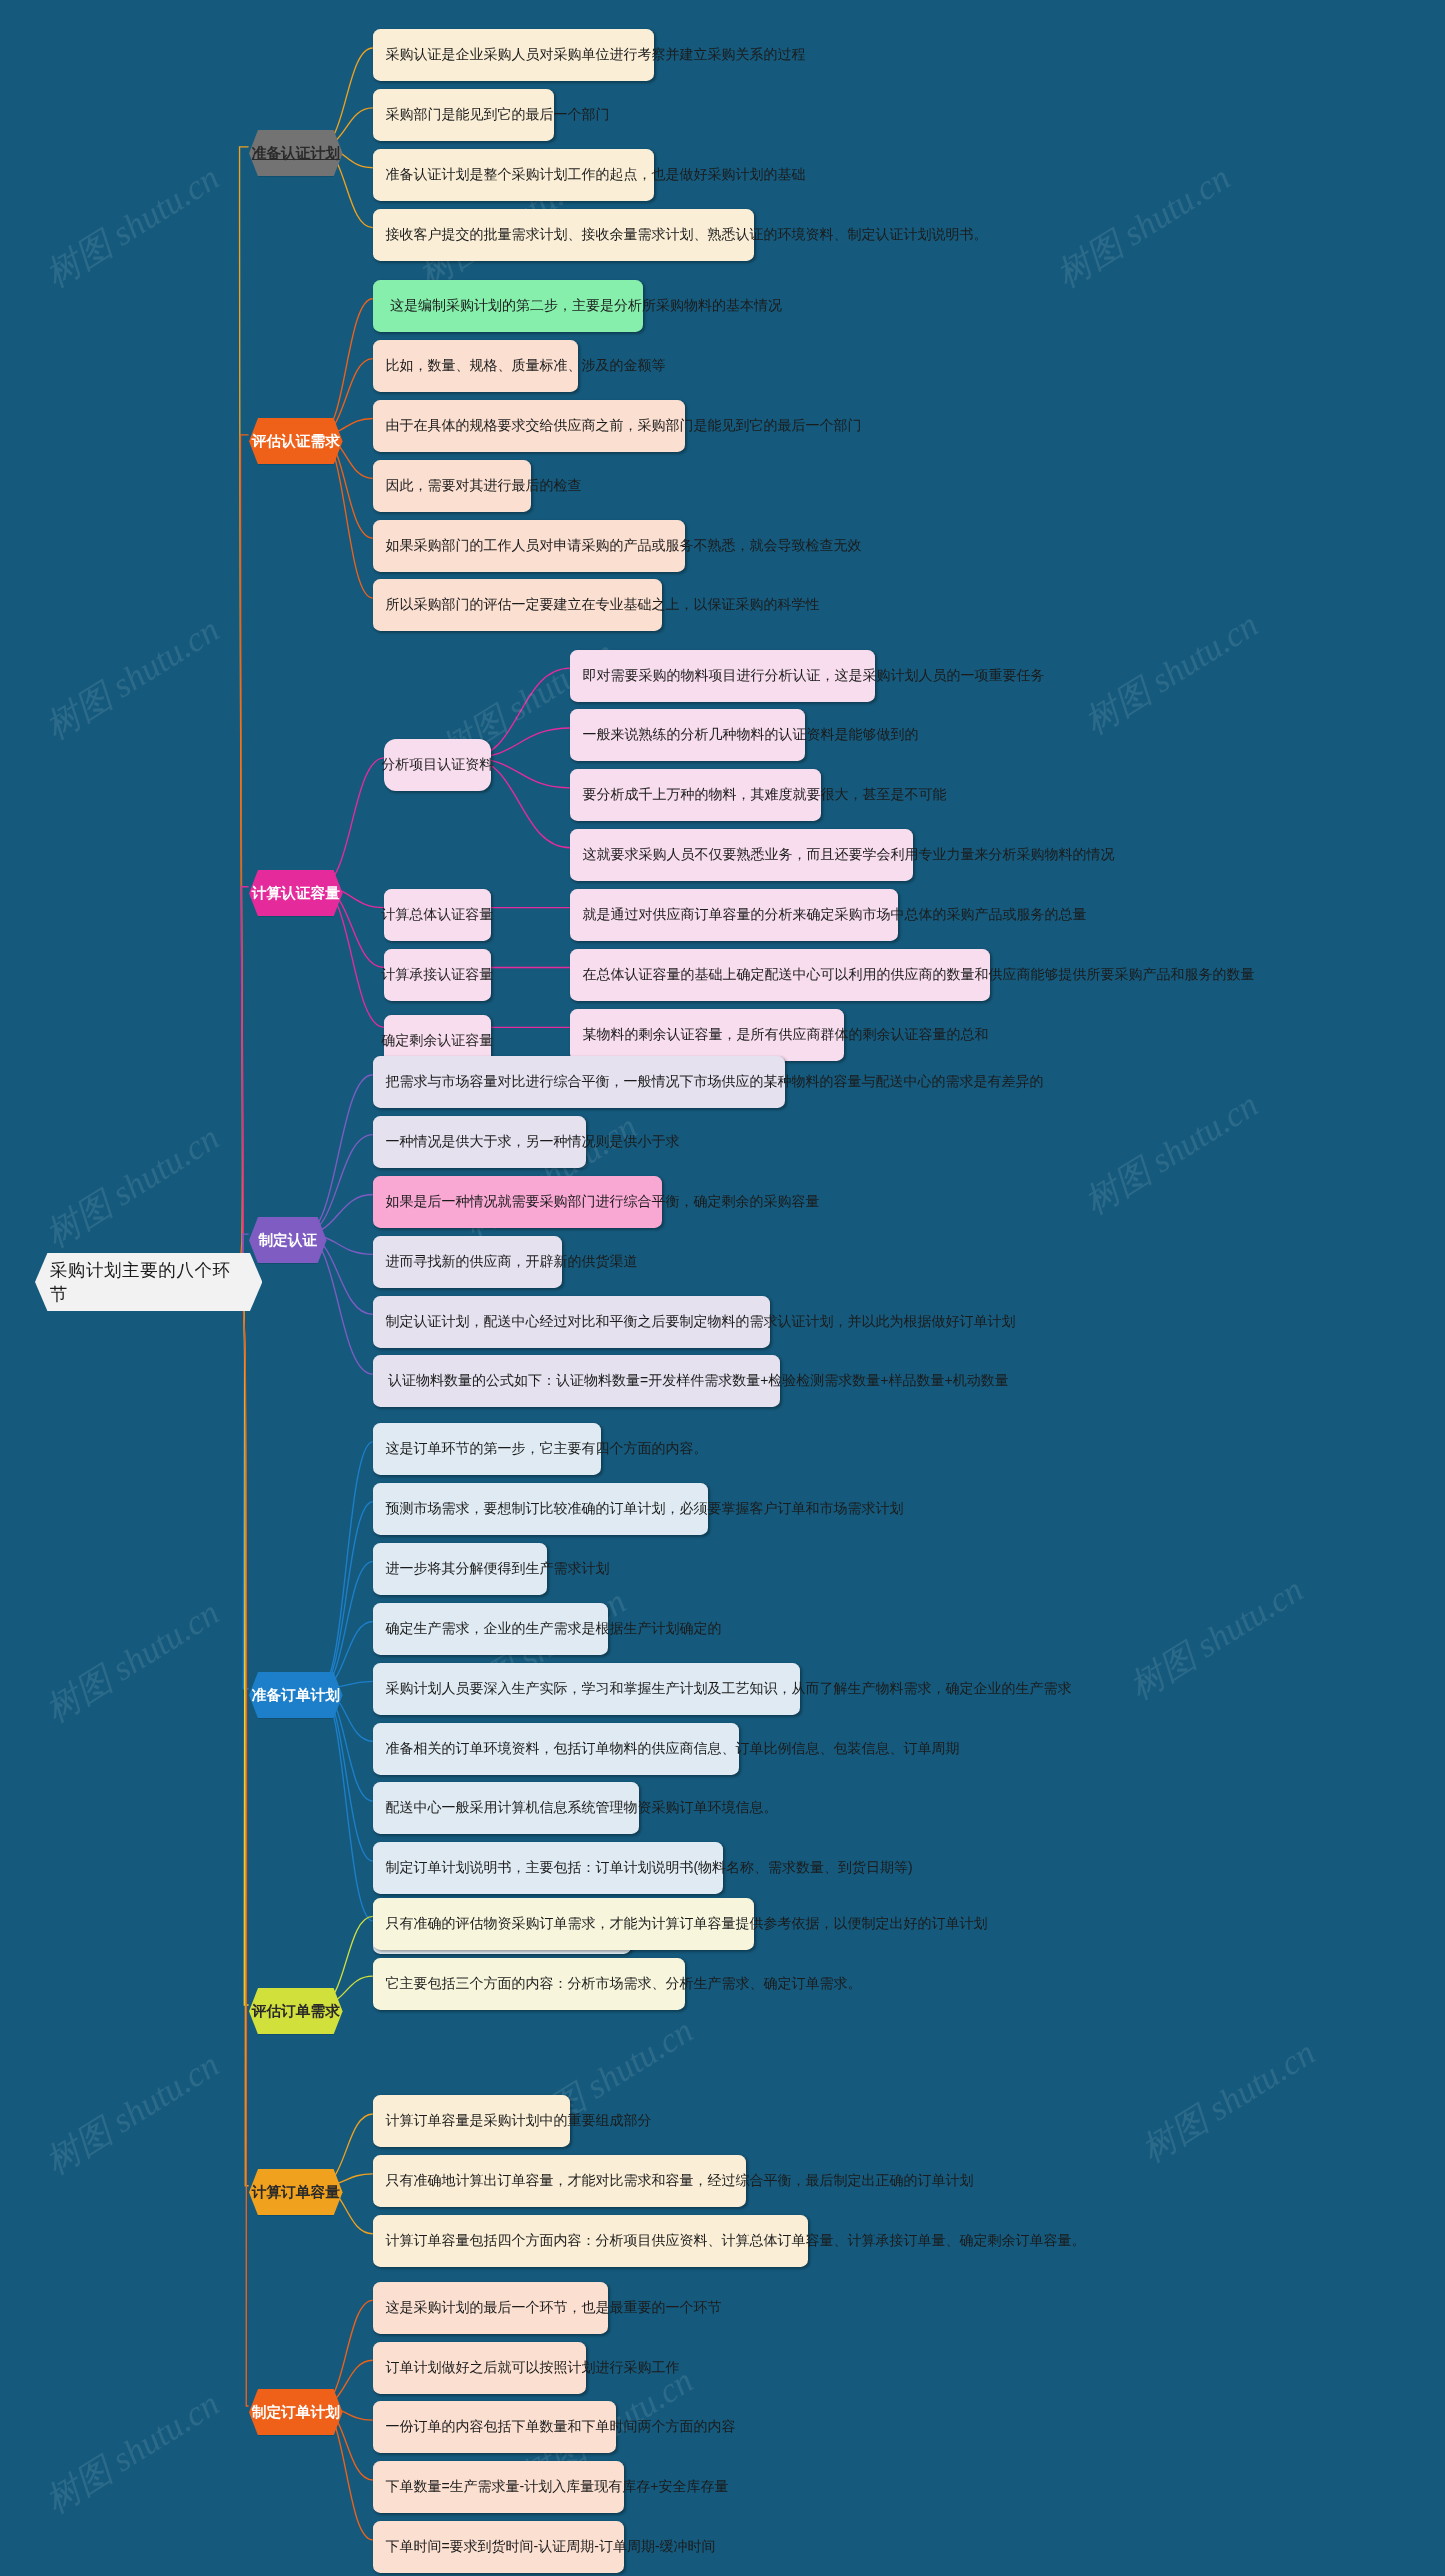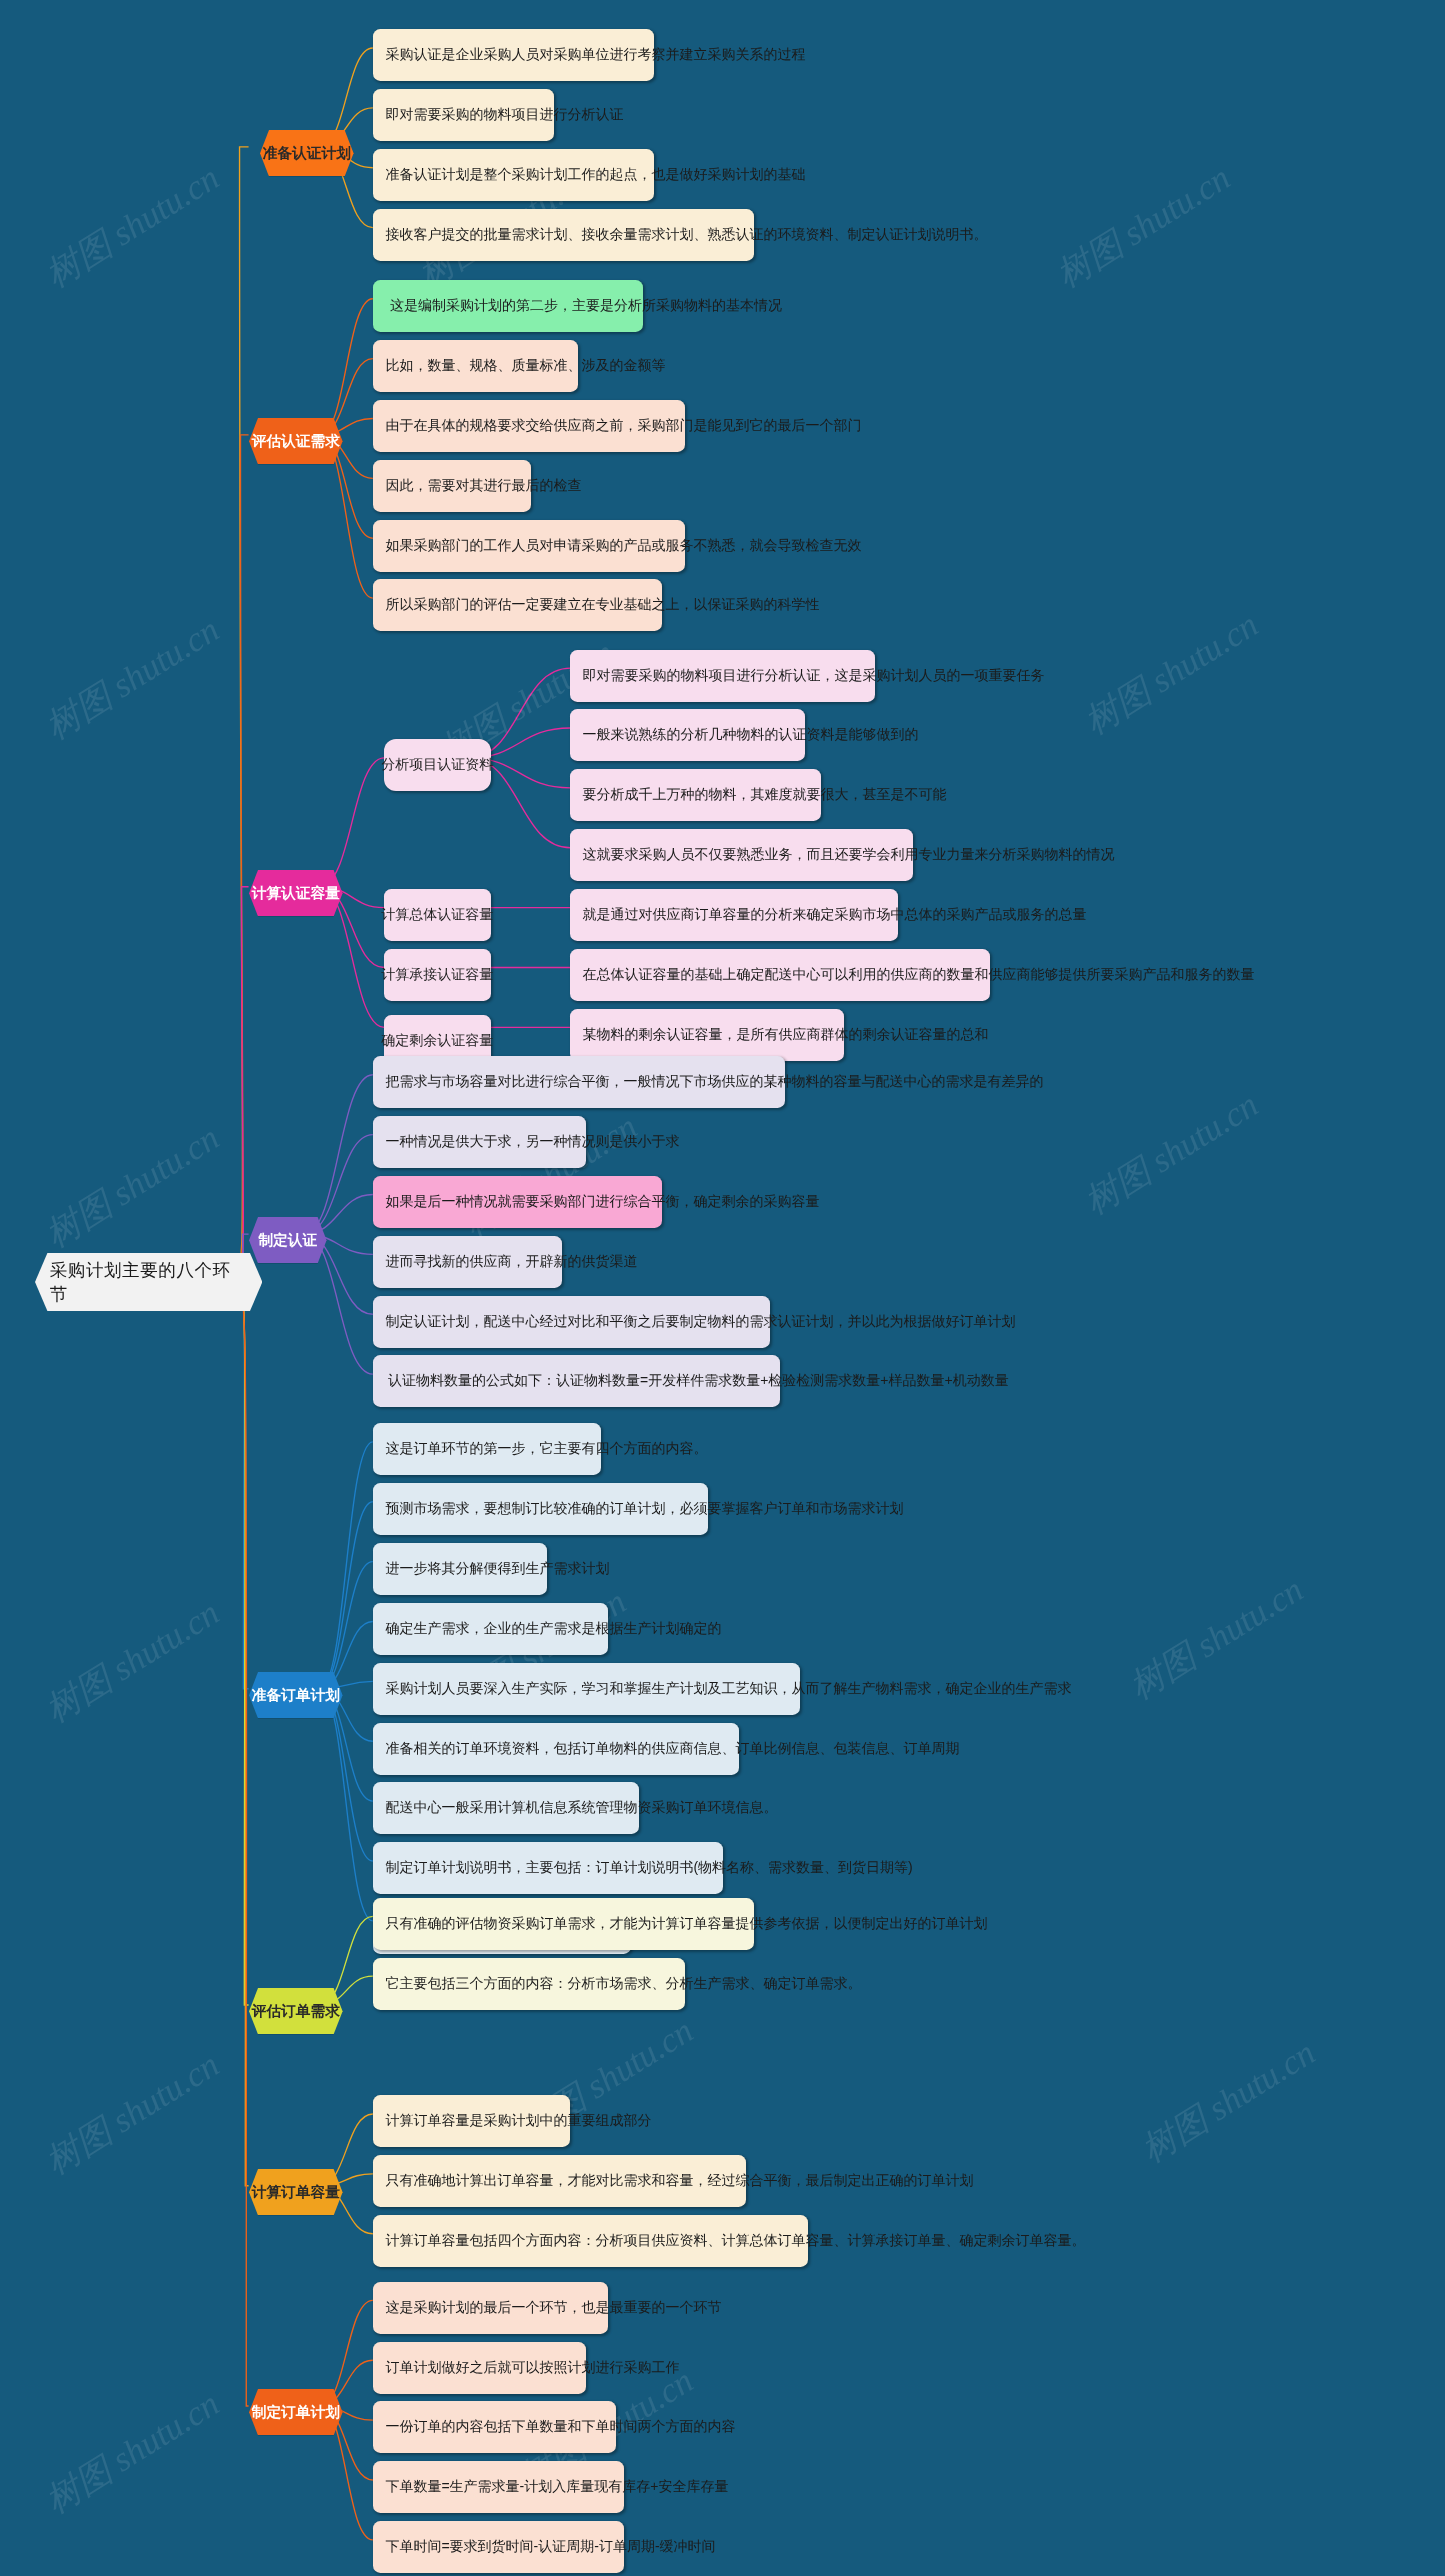--- a/index.html
+++ b/index.html
@@ -121,24 +121,24 @@
       <div class="wm" style="left: 34px; top: 1638px;">树图 shutu.cn</div>
       <div class="wm" style="left: 441px; top: 1627px;">树图 shutu.cn</div>
       <div class="wm" style="left: 1118px; top: 1615px;">树图 shutu.cn</div>
       <div class="wm" style="left: 34px; top: 2090px;">树图 shutu.cn</div>
       <div class="wm" style="left: 508px; top: 2056px;">树图 shutu.cn</div>
       <div class="wm" style="left: 1130px; top: 2078px;">树图 shutu.cn</div>
       <div class="wm" style="left: 34px; top: 2429px;">树图 shutu.cn</div>
       <div class="wm" style="left: 508px; top: 2406px;">树图 shutu.cn</div>
       <div class="root" style="left: 35px; top: 1253px; width: 198px; height: 42px; background: rgb(242, 242, 242); color: rgb(26, 26, 26);">采购计划主要的八个环节</div>
       <div class="leaf" style="left: 373px; top: 29px; width: 256px; height: 37px; background: rgb(250, 238, 214);">采购认证是企业采购人员对采购单位进行考察并建立采购关系的过程</div>
-      <div class="leaf" style="left: 373px; top: 89px; width: 156px; height: 37px; background: rgb(250, 238, 214);">即对需要采购的物料项目进行分析认证</div>
+      <div class="leaf" style="left: 373px; top: 89px; width: 156px; height: 37px; background: rgb(250, 238, 214);">采购部门是能见到它的最后一个部门</div>
       <div class="leaf" style="left: 373px; top: 149px; width: 256px; height: 37px; background: rgb(250, 238, 214);">准备认证计划是整个采购计划工作的起点，也是做好采购计划的基础</div>
       <div class="leaf" style="left: 373px; top: 209px; width: 356px; height: 37px; background: rgb(250, 238, 214);">接收客户提交的批量需求计划、接收余量需求计划、熟悉认证的环境资料、制定认证计划说明书。</div>
-      <div class="br dark" style="left: 260px; top: 130px; width: 71px; height: 34px; background: #f97316; color: rgb(42, 42, 42);">准备认证计划</div>
+      <div class="br dark" style="left: 249px; top: 130px; width: 71px; height: 34px; background: #737373; color: rgb(42, 42, 42); text-decoration: underline;">准备认证计划</div>
       <div class="leaf" style="left: 373px; top: 280px; width: 241px; height: 37px; background: #86efac; padding-left: 17px;">这是编制采购计划的第二步，主要是分析所采购物料的基本情况</div>
       <div class="leaf" style="left: 373px; top: 340px; width: 180px; height: 37px; background: rgb(251, 224, 210);">比如，数量、规格、质量标准、涉及的金额等</div>
       <div class="leaf" style="left: 373px; top: 400px; width: 287px; height: 37px; background: rgb(251, 224, 210);">由于在具体的规格要求交给供应商之前，采购部门是能见到它的最后一个部门</div>
       <div class="leaf" style="left: 373px; top: 460px; width: 133px; height: 37px; background: rgb(251, 224, 210);">因此，需要对其进行最后的检查</div>
       <div class="leaf" style="left: 373px; top: 520px; width: 287px; height: 37px; background: rgb(251, 224, 210);">如果采购部门的工作人员对申请采购的产品或服务不熟悉，就会导致检查无效</div>
       <div class="leaf" style="left: 373px; top: 579px; width: 264px; height: 37px; background: rgb(251, 224, 210);">所以采购部门的评估一定要建立在专业基础之上，以保证采购的科学性</div>
       <div class="br" style="left: 249px; top: 418px; width: 71px; height: 34px; background: rgb(239, 97, 25); color: rgb(255, 255, 255);">评估认证需求</div>
       <div class="leaf" style="left: 570px; top: 650px; width: 280px; height: 37px; background: rgb(248, 221, 238);">即对需要采购的物料项目进行分析认证，这是采购计划人员的一项重要任务</div>
       <div class="leaf" style="left: 570px; top: 709px; width: 210px; height: 37px; background: rgb(248, 221, 238);">一般来说熟练的分析几种物料的认证资料是能够做到的</div>
       <div class="leaf" style="left: 570px; top: 769px; width: 226px; height: 37px; background: rgb(248, 221, 238);">要分析成千上万种的物料，其难度就要很大，甚至是不可能</div>

